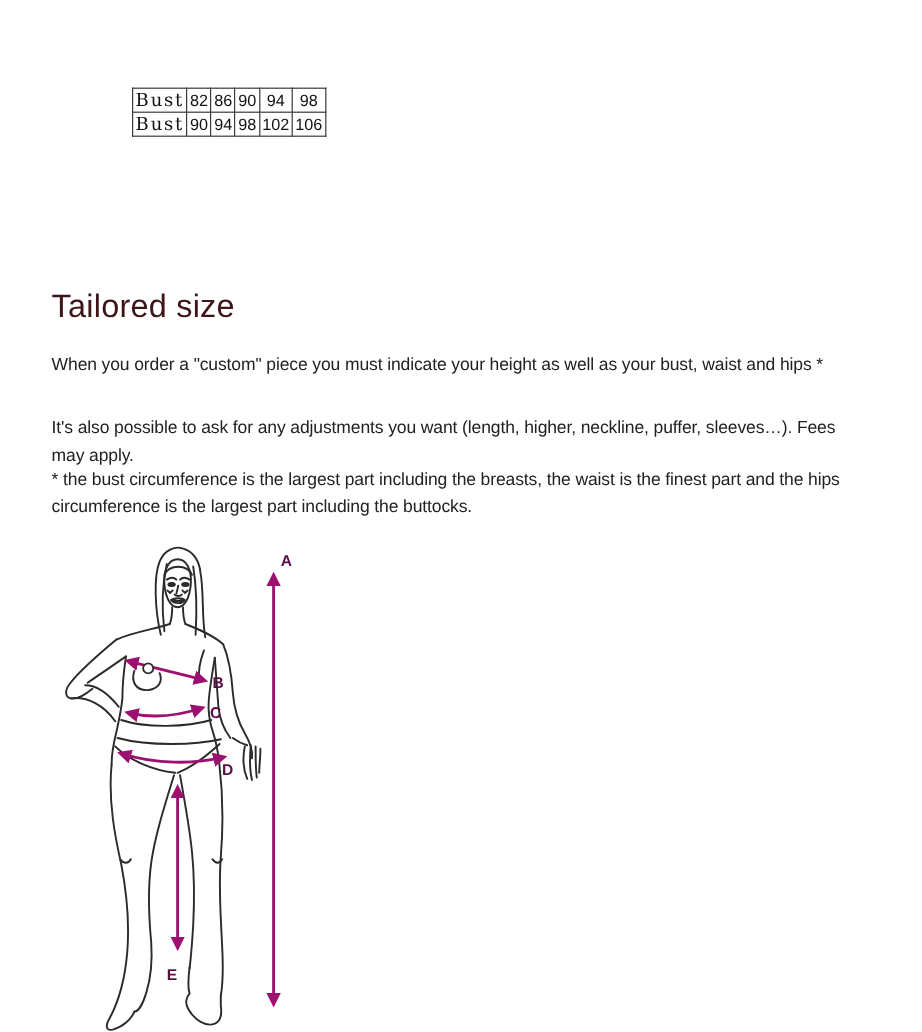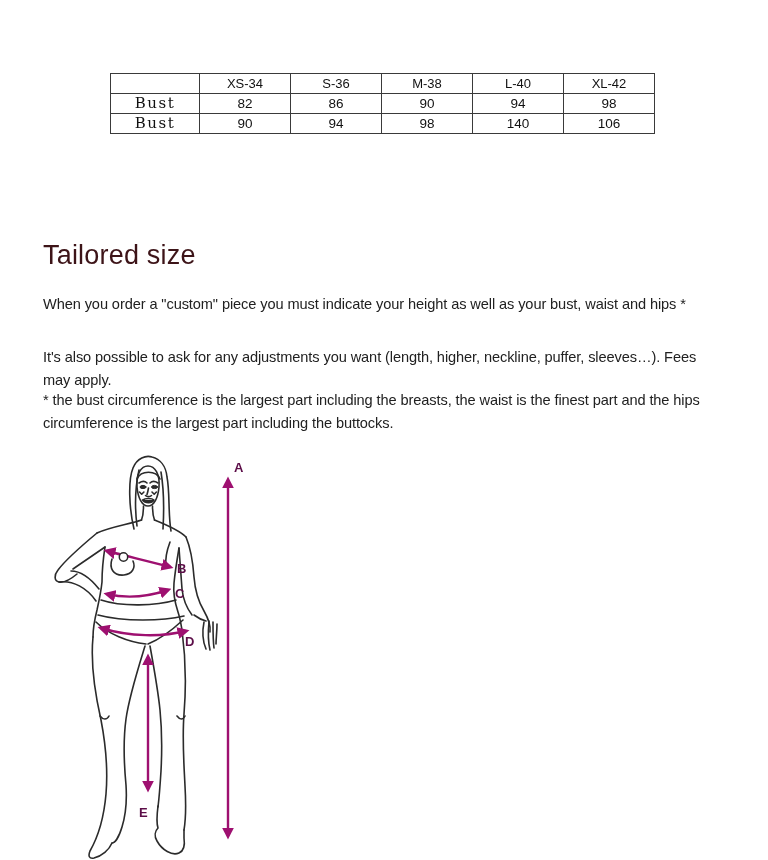--- a/index.html
+++ b/index.html
@@ -62,41 +62,33 @@
     font-weight:bold;font-size:13px;
   }
   .bust-point{fill:#ffffff;stroke:var(--outline);stroke-width:1.5;}
 </style>
 </head>
 <body>
 
 <table class="size-table">
   <tbody>
     <tr>
-      <td class="corner"></td>
-      <td class="col">XS-34</td>
-      <td class="col">S-36</td>
-      <td class="col">M-38</td>
-      <td class="col">L-40</td>
-      <td class="col">XL-42</td>
-    </tr>
-    <tr>
       <td class="row-label">Bust</td>
       <td class="val">82</td>
       <td class="val">86</td>
       <td class="val">90</td>
       <td class="val">94</td>
       <td class="val">98</td>
     </tr>
     <tr>
       <td class="row-label">Bust</td>
       <td class="val">90</td>
       <td class="val">94</td>
       <td class="val">98</td>
-      <td class="val">140</td>
+      <td class="val">102</td>
       <td class="val">106</td>
     </tr>
   </tbody>
 </table>
 
 <h1 class="page-title">Tailored size</h1>
 <p class="para p1">When you order a "custom" piece you must indicate your height as well as your bust, waist and hips *</p>
 <p class="para p2">It's also possible to ask for any adjustments you want (length, higher, neckline, puffer, sleeves…). Fees may apply.</p>
 <p class="para p3">* the bust circumference is the largest part including the breasts, the waist is the finest part and the hips circumference is the largest part including the buttocks.</p>
 

